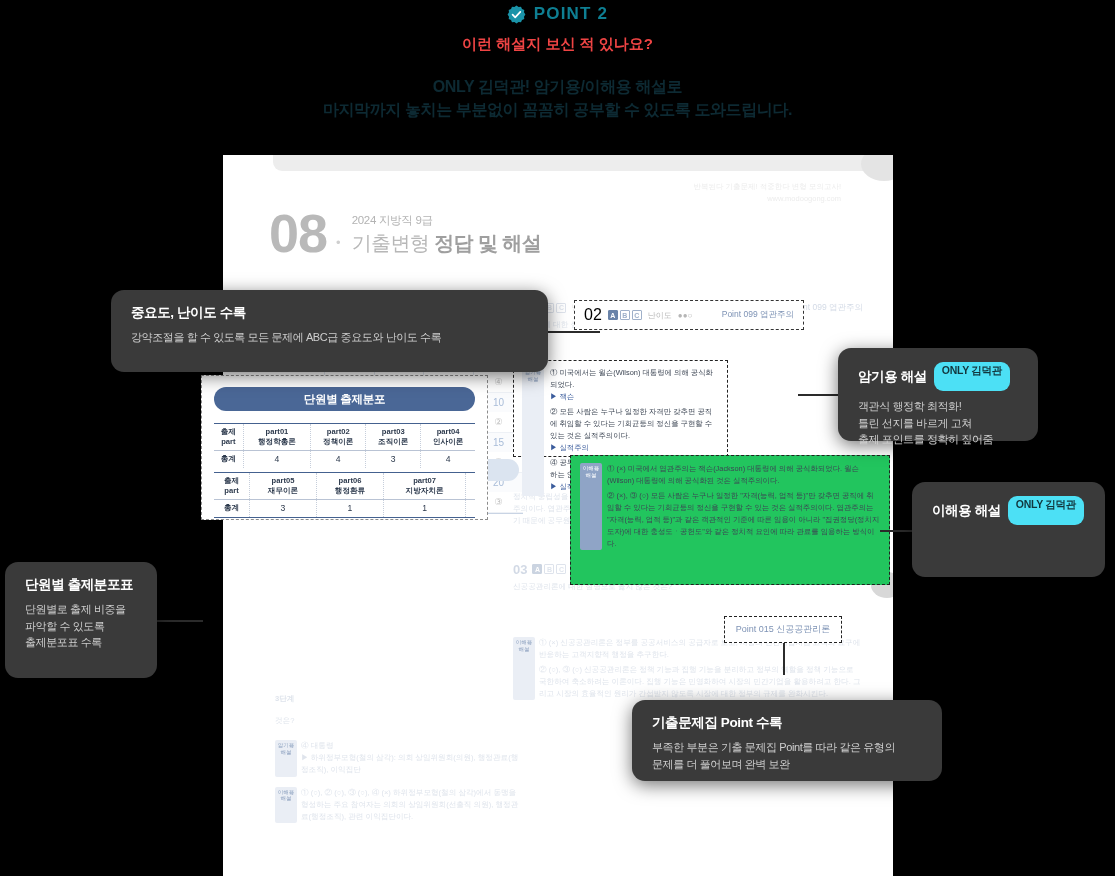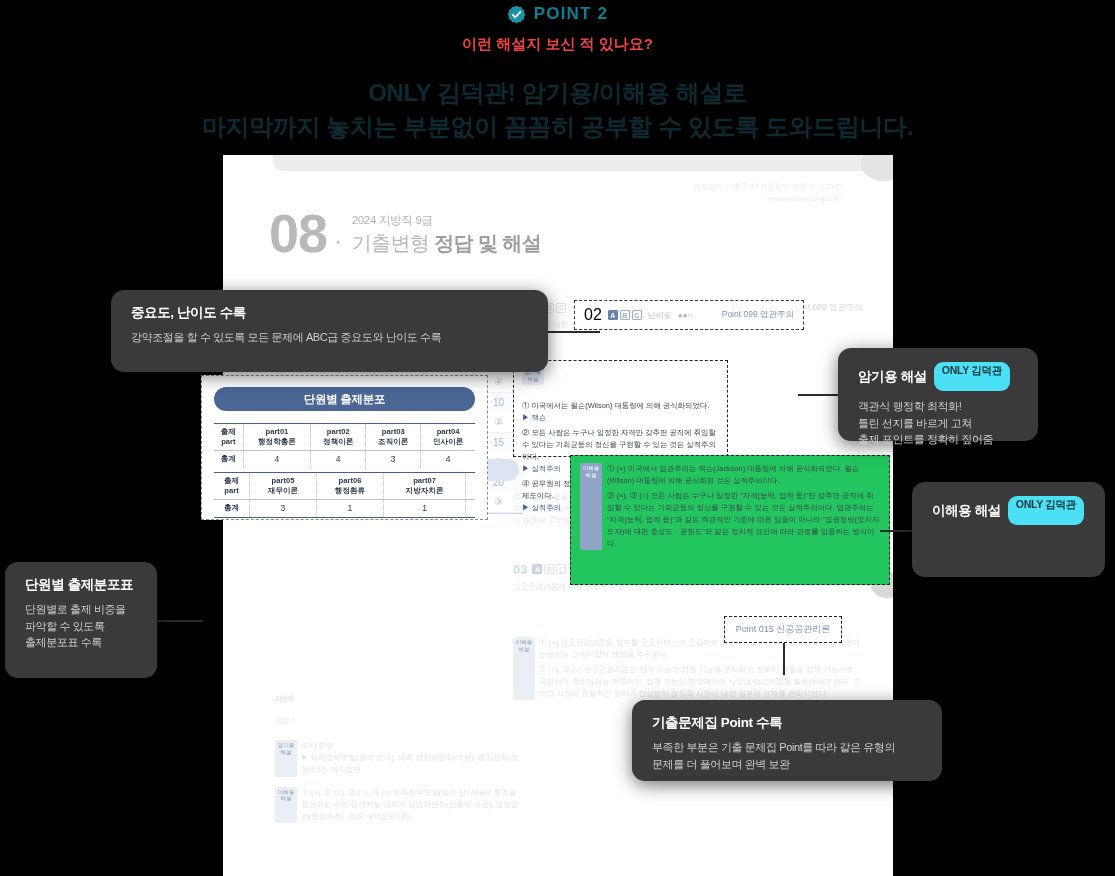--- a/index.html
+++ b/index.html
@@ -17,21 +17,21 @@
     width:19px;height:19px;position:relative;display:inline-block;
   }
   .badge-seal svg{display:block;}
   .point-label{
     color:#0e7f93; font-size:17px; font-weight:bold; letter-spacing:1.2px;
   }
   .sub-q{
     color:#ef4444; font-size:15px; font-weight:bold; margin-top:11px;
   }
   .head-big{
-    color:#0d2a33; font-size:24px; font-weight:bold; margin-top:22px; line-height:1.42;
+    color:#0d2a33; font-size:16px; font-weight:bold; margin-top:22px; line-height:1.42;
     letter-spacing:-0.4px;
   }
   .head-big .l2{ display:block; }
 
   
   .doc{
     position:absolute; left:223px; top:155px; width:670px; height:721px;
     background:#fff; overflow:hidden;
   }
   .doc-topband{
@@ -351,21 +351,21 @@
       <span class="fill">A</span>
       <span>B</span>
       <span>C</span>
     </span>
     <span class="diff">난이도</span>
     <span class="diff">●●○</span>
     <span class="pointref">Point 099 엽관주의</span>
   </div>
 
   <div class="zoom-amgi">
-    <div style="display:flex;gap:15px;flex-direction:column;">
+    <div style="display:flex;gap:6px;">
       <span class="tagbox"><span>암기용</span><br><span>해설</span></span>
       <div style="flex:1" id="amgi-items">
           <div class="ex-body" style="margin-bottom: 3px;"><span>①</span> <span>미국에서는 윌슨(Wilson) 대통령에 의해 공식화되었다.</span><div class="arrow">▶ 잭슨</div></div>
           <div class="ex-body" style="margin-bottom: 3px;"><span>②</span> <span>모든 사람은 누구나 일정한 자격만 갖추면 공직에 취임할 수 있다는 기회균등의 정신을 구현할 수 있는 것은 실적주의이다.</span><div class="arrow">▶ 실적주의</div></div>
           <div class="ex-body" style="margin-bottom: 3px;"><span>④</span> <span>공무원의 정치적 중립성을 가장 중요한 가치로 하는 인사제도이다.</span><div class="arrow">▶ 실적주의</div></div>
         </div>
     </div>
   </div>
 
   <div class="zoom-ihae">

